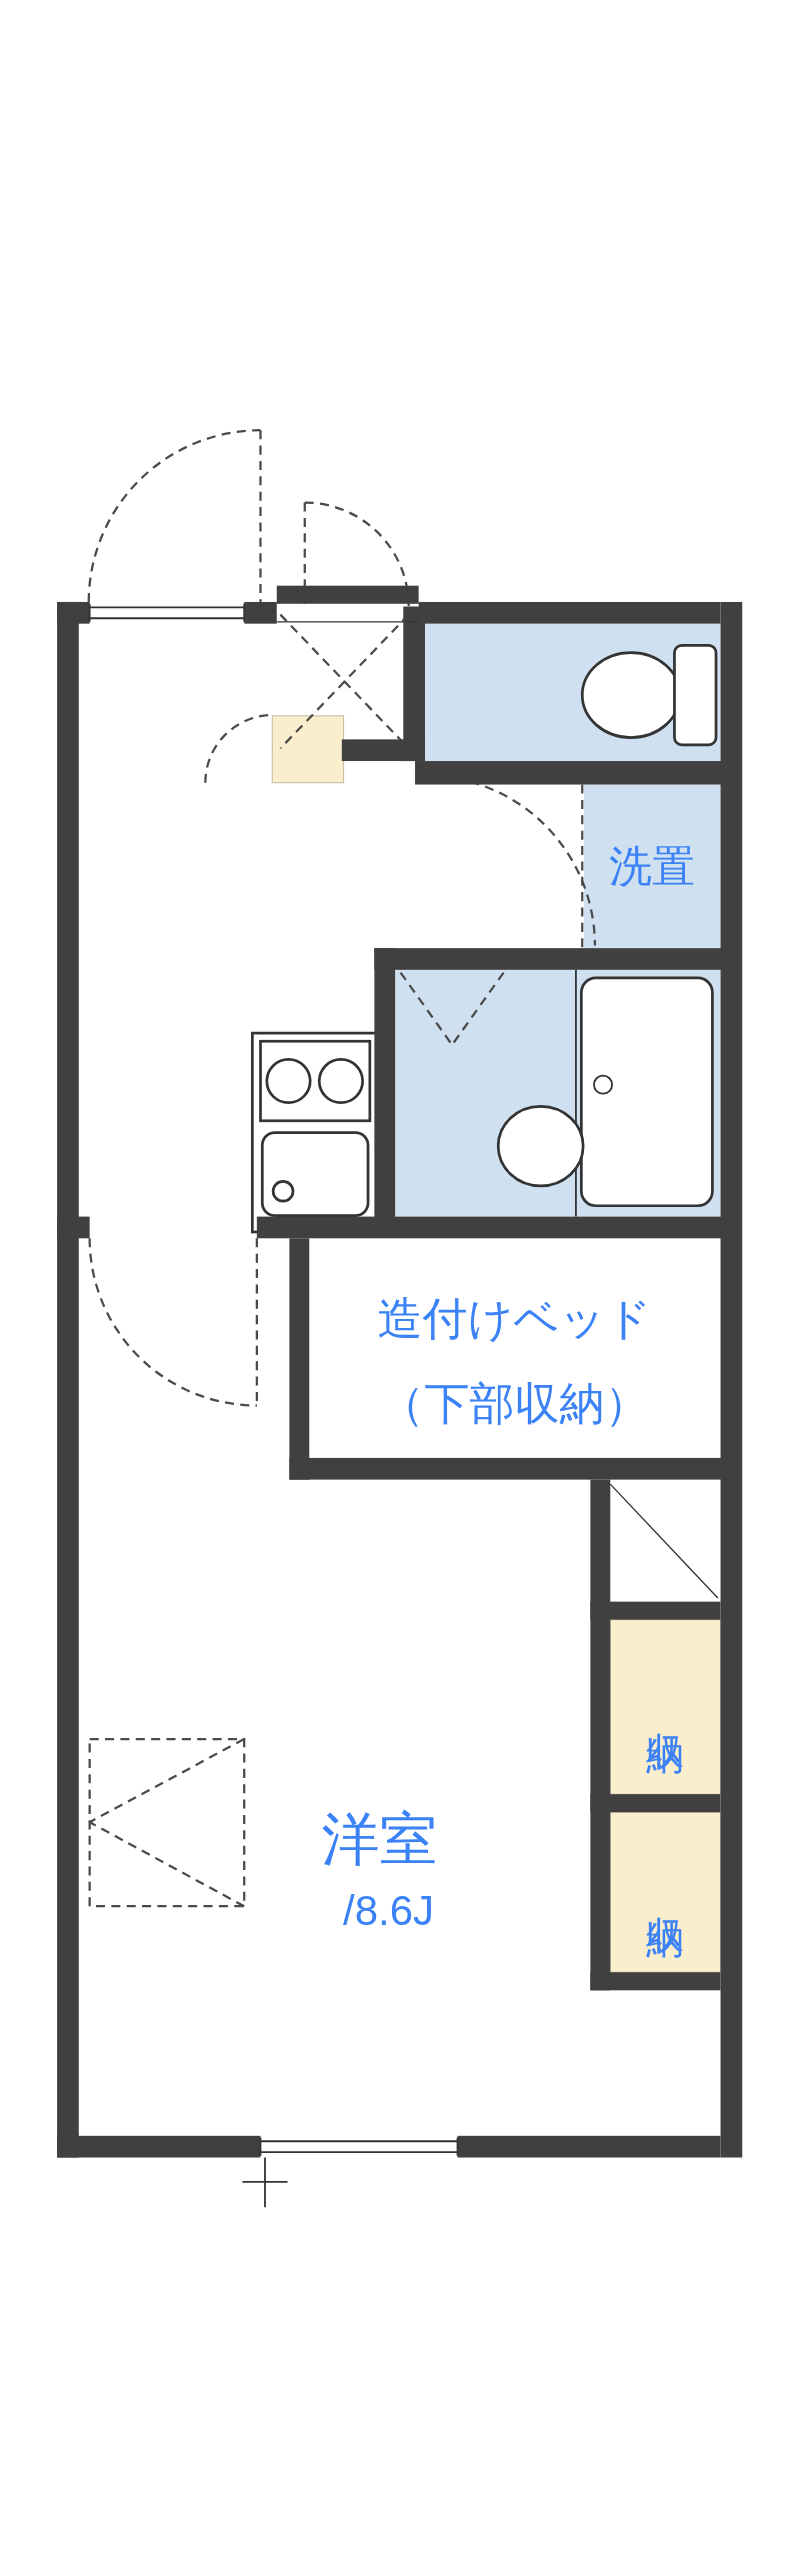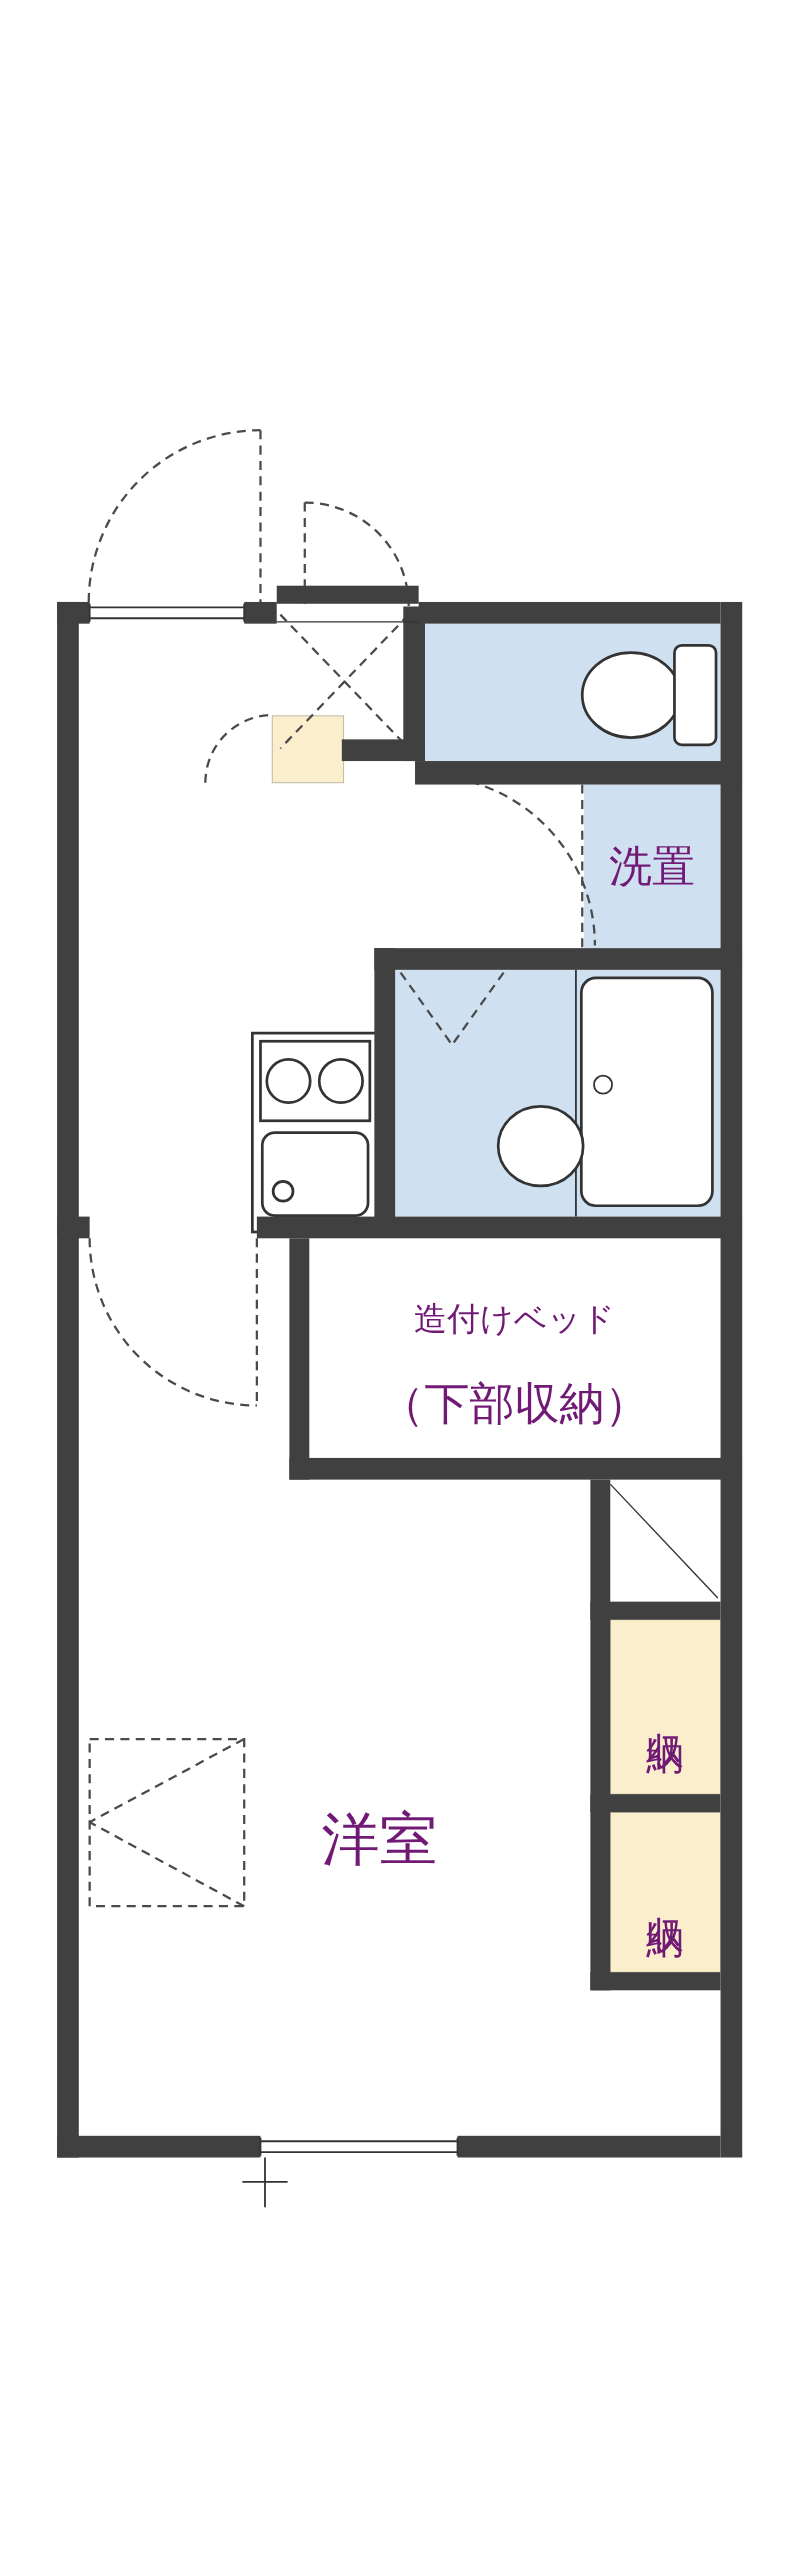--- a/index.html
+++ b/index.html
@@ -3,21 +3,21 @@
 <meta charset="utf-8">
 <style>
   html,body{margin:0;padding:0;background:#ffffff;}
   .canvas{
     position:relative;width:812px;height:2576px;background:#ffffff;
     font-family:"Liberation Sans","DejaVu Sans",sans-serif;overflow:hidden;
   }
   .canvas > svg{position:absolute;left:0;top:0;}
   .lbl{
     position:absolute;display:flex;align-items:center;justify-content:center;
-    color:#701a75;line-height:1;white-space:nowrap;
+    color:#3b82f6;line-height:1;white-space:nowrap;
   }
   .v{writing-mode:vertical-rl;text-orientation:upright;letter-spacing:5.4px;}
   
   .wall{fill:#404040;}
   .blue{fill:#cfe0f1;}
   .cream{fill:#fbeecd;stroke:#b9b29a;stroke-width:1;}
   .dash{fill:none;stroke:#4a4a4a;stroke-width:2.5;stroke-dasharray:10 7;}
   .fix{fill:#ffffff;stroke:#333333;stroke-width:3;}
   .thin{stroke:#333333;stroke-width:2;fill:none;}
   .thin15{stroke:#333333;stroke-width:1.5;fill:none;}
@@ -101,22 +101,23 @@
     <g>
       <path class="thin" d="M 99 672 L 270 672 M 99 684 L 270 684 M 99 668 L 99 688 M 270 668 L 270 688"></path>
       <path class="thin" d="M 288 2369 L 506 2369 M 288 2381 L 506 2381 M 288 2365 L 288 2385 M 506 2365 L 506 2385"></path>
       <path class="thin15" d="M 306 688 L 463 688"></path>
       <path class="thin" d="M 293 2387 L 293 2442 M 268 2414 L 318 2414"></path>
     </g>
   </svg>
 
   <div class="lbl" style="left:584px;top:839px;width:136px;height:54px;font-size:43px;">洗置</div>
 
-  <div class="lbl" style="left:309px;top:1291px;width:411px;height:54px;font-size:33px;">造付けベッド</div>
+  <div class="lbl" style="left:309px;top:1291px;width:411px;height:54px;font-size:45px;">造付けベッド</div>
   <div class="lbl" style="left:309px;top:1376px;width:411px;height:54px;font-size:45px;">（下部収納）</div>
 
   <div class="lbl" style="left:253px;top:1806px;width:253px;height:65px;font-size:58px;">洋室</div>
+  <div class="lbl" style="left:262px;top:1885px;width:253px;height:51px;font-size:42px;">/8.6J</div>
 
   <div class="lbl v" style="left:620px;top:1627px;width:90px;height:161px;font-size:38px;">収納</div>
   <div class="lbl v" style="left:620px;top:1815px;width:90px;height:152px;font-size:38px;">収納</div>
 
 </div>
 
 
 </body></html>

